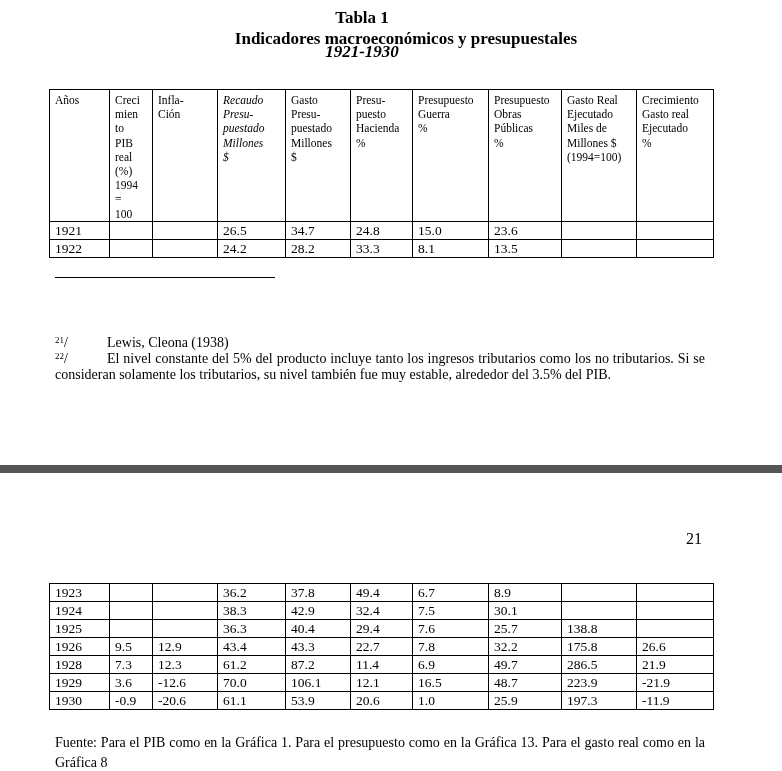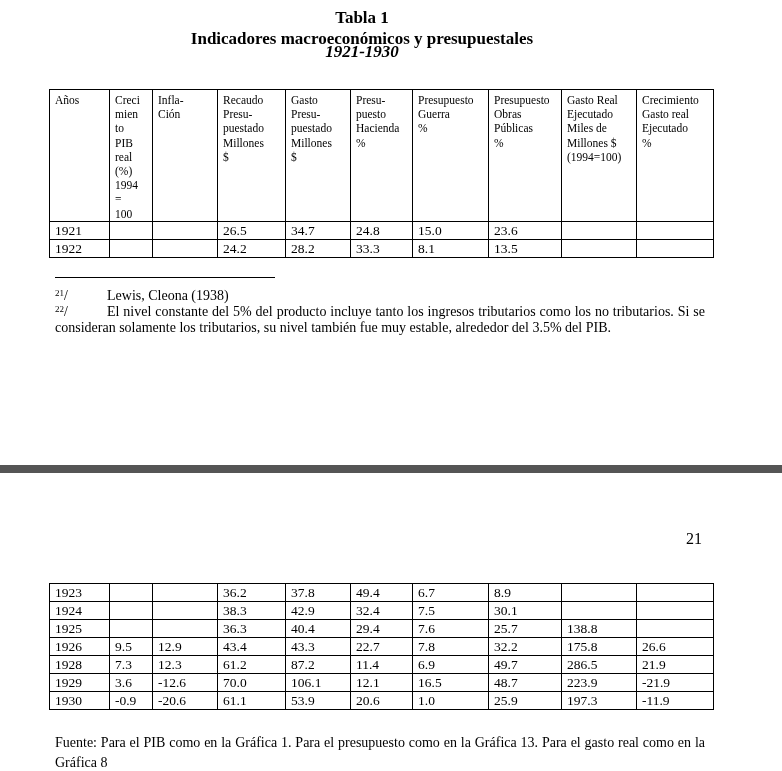--- a/index.html
+++ b/index.html
@@ -10,30 +10,30 @@
   table.t { position: absolute; left: 49px; border-collapse: collapse; table-layout: fixed;
             font-size: 13.5px; }
   table.t td { border: 1px solid #000; padding: 0 0 0 5px; vertical-align: top; overflow: hidden; }
   table.t thead td { font-size: 11.5px; line-height: 14.2px; padding-top: 3px; height: 124px; }
   table.t tbody td { height: 16px; line-height: 16px; padding-top: 1px; }
   #table-top { top: 89px; }
   #table-bottom { top: 583px; }
   .fn-rule { position: absolute; left: 55px; top: 277px; width: 220px; height: 1px; background: #000; }
   .fn { position: absolute; left: 55px; width: 650px; font-size: 14px; line-height: 15.5px; text-align: justify; }
   .fn sup { font-size: 9px; vertical-align: top; position: relative; top: -2px; }
-  .fn .mark { display: inline-block; width: 52px; }
+  .fn .mark { display: inline-block; width: 52px; margin-top: 47px; }
   .page-gap { position: absolute; left: 0; top: 465px; width: 782px; height: 8px; background: #555555; }
   .page-num { position: absolute; left: 686px; top: 530px; font-size: 16px; }
   .source { position: absolute; left: 55px; top: 733px; width: 650px; font-size: 14px; line-height: 20px; text-align: justify; }
 </style>
 </head>
 <body>
 
 <div class="title" style="top:8px;">Tabla 1</div>
-<div class="title" style="top:29px;">Indicadores macroeconómicos y presupuestales</div>
+<div class="title" style="top:29px;padding-left:44px;">Indicadores macroeconómicos y presupuestales</div>
 <div class="title" style="top:42px;font-style:italic;">1921-1930</div>
 
 <table class="t" id="table-top">
   <colgroup>
     <col style="width:60px">
       <col style="width:43px">
       <col style="width:65px">
       <col style="width:68px">
     <col style="width:65px">
       <col style="width:62px">
@@ -49,21 +49,21 @@
 mien
 to
 PIB
 real
 (%)
 1994
 =
 100</td>
         <td style="white-space: pre-line;">Infla-
 Ción</td>
-        <td style="white-space: pre-line;">Recaudo
+        <td style="white-space: pre-line; font-style: italic;">Recaudo
 Presu-
 puestado
 Millones
 $</td>
         <td style="white-space: pre-line;">Gasto
 Presu-
 puestado
 Millones
 $</td>
         <td style="white-space: pre-line;">Presu-

